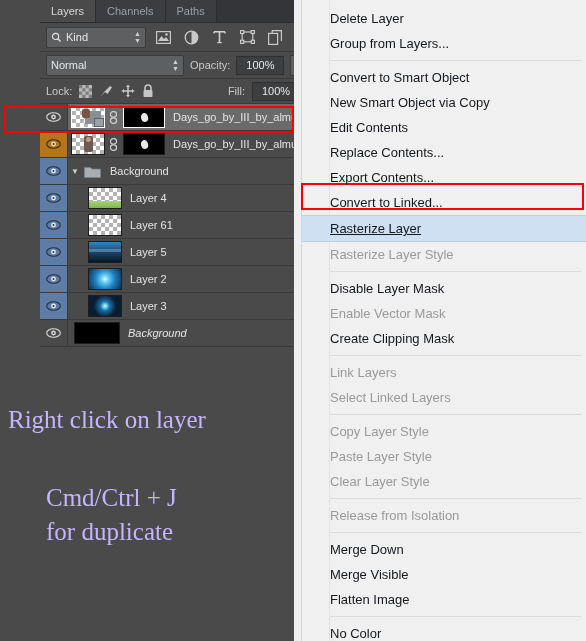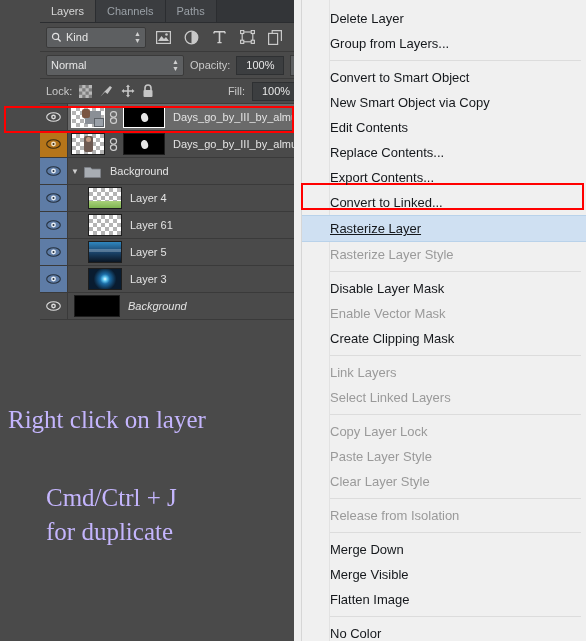--- a/index.html
+++ b/index.html
@@ -341,20 +341,32 @@
               <circle cx="7.5" cy="5" r="1" fill="#26313f"></circle>
             </svg>
         </div>
         <div class="indent"></div>
         <div class="thumb" style="background:linear-gradient(180deg,#2f87bf 0%,#1d4a74 45%,#0a1624 100%);">
           <div style="position:absolute;left:0;top:7px;width:100%;height:3px;background:rgba(255,255,255,.25);"></div>
         </div>
         <div class="lname">Layer 5</div>
       </div>
 
+      <div class="lrow">
+        <div class="eye">
+          <svg width="15" height="10" viewBox="0 0 15 10">
+              <ellipse cx="7.5" cy="5" rx="6.8" ry="4.3" fill="none" stroke="#26313f" stroke-width="1.1"></ellipse>
+              <circle cx="7.5" cy="5" r="2.4" fill="#e8eef5"></circle>
+              <circle cx="7.5" cy="5" r="1" fill="#26313f"></circle>
+            </svg>
+        </div>
+        <div class="indent"></div>
+        <div class="thumb" style="background:radial-gradient(circle at 50% 50%, #e9f7ff 0%, #5fc8f2 22%, #1d7fc0 52%, #0d2f52 100%);"></div>
+        <div class="lname">Layer 2</div>
+      </div>
 
       <div class="lrow">
         <div class="eye">
           <svg width="15" height="10" viewBox="0 0 15 10">
               <ellipse cx="7.5" cy="5" rx="6.8" ry="4.3" fill="none" stroke="#26313f" stroke-width="1.1"></ellipse>
               <circle cx="7.5" cy="5" r="2.4" fill="#e8eef5"></circle>
               <circle cx="7.5" cy="5" r="1" fill="#26313f"></circle>
             </svg>
         </div>
         <div class="indent"></div>
@@ -402,21 +414,21 @@
 
       <div class="mitem">Disable Layer Mask</div>
       <div class="mitem disabled">Enable Vector Mask</div>
       <div class="mitem">Create Clipping Mask</div>
       <div class="msep"></div>
 
       <div class="mitem disabled">Link Layers</div>
       <div class="mitem disabled">Select Linked Layers</div>
       <div class="msep"></div>
 
-      <div class="mitem disabled">Copy Layer Lock</div>
+      <div class="mitem disabled">Copy Layer Style</div>
       <div class="mitem disabled">Paste Layer Style</div>
       <div class="mitem disabled">Clear Layer Style</div>
       <div class="msep"></div>
 
       <div class="mitem disabled">Release from Isolation</div>
       <div class="msep"></div>
 
       <div class="mitem">Merge Down</div>
       <div class="mitem">Merge Visible</div>
       <div class="mitem">Flatten Image</div>

